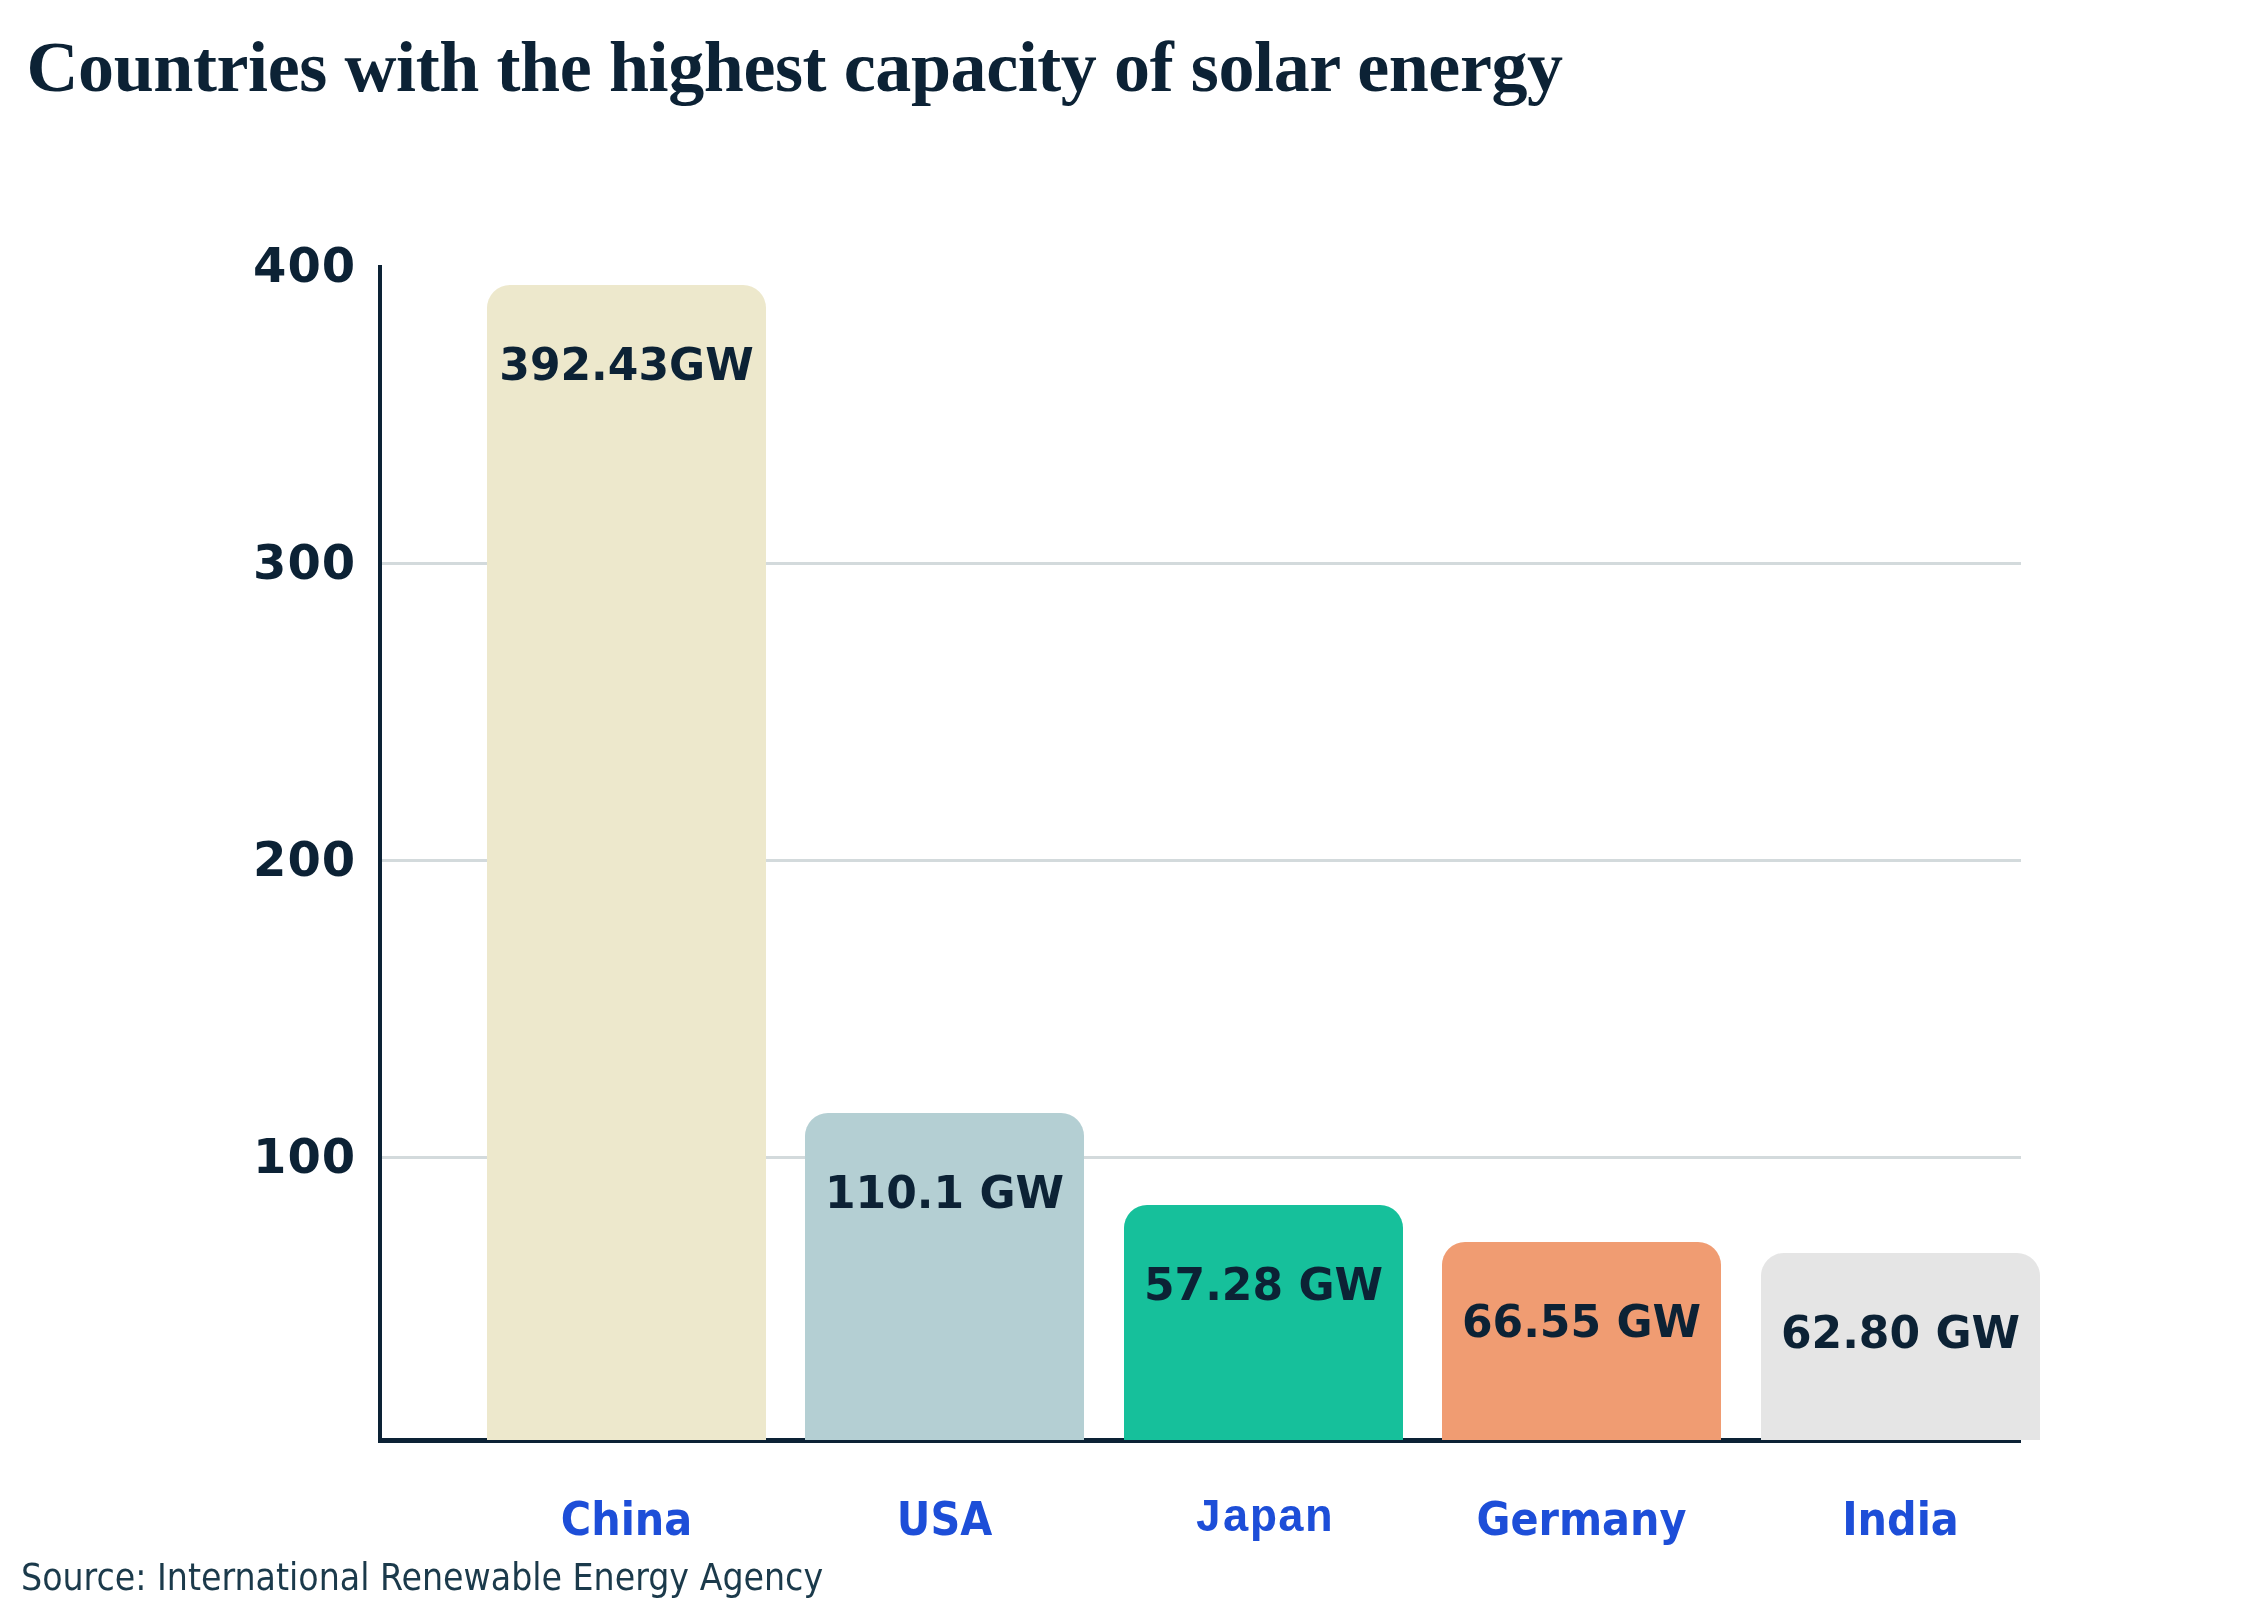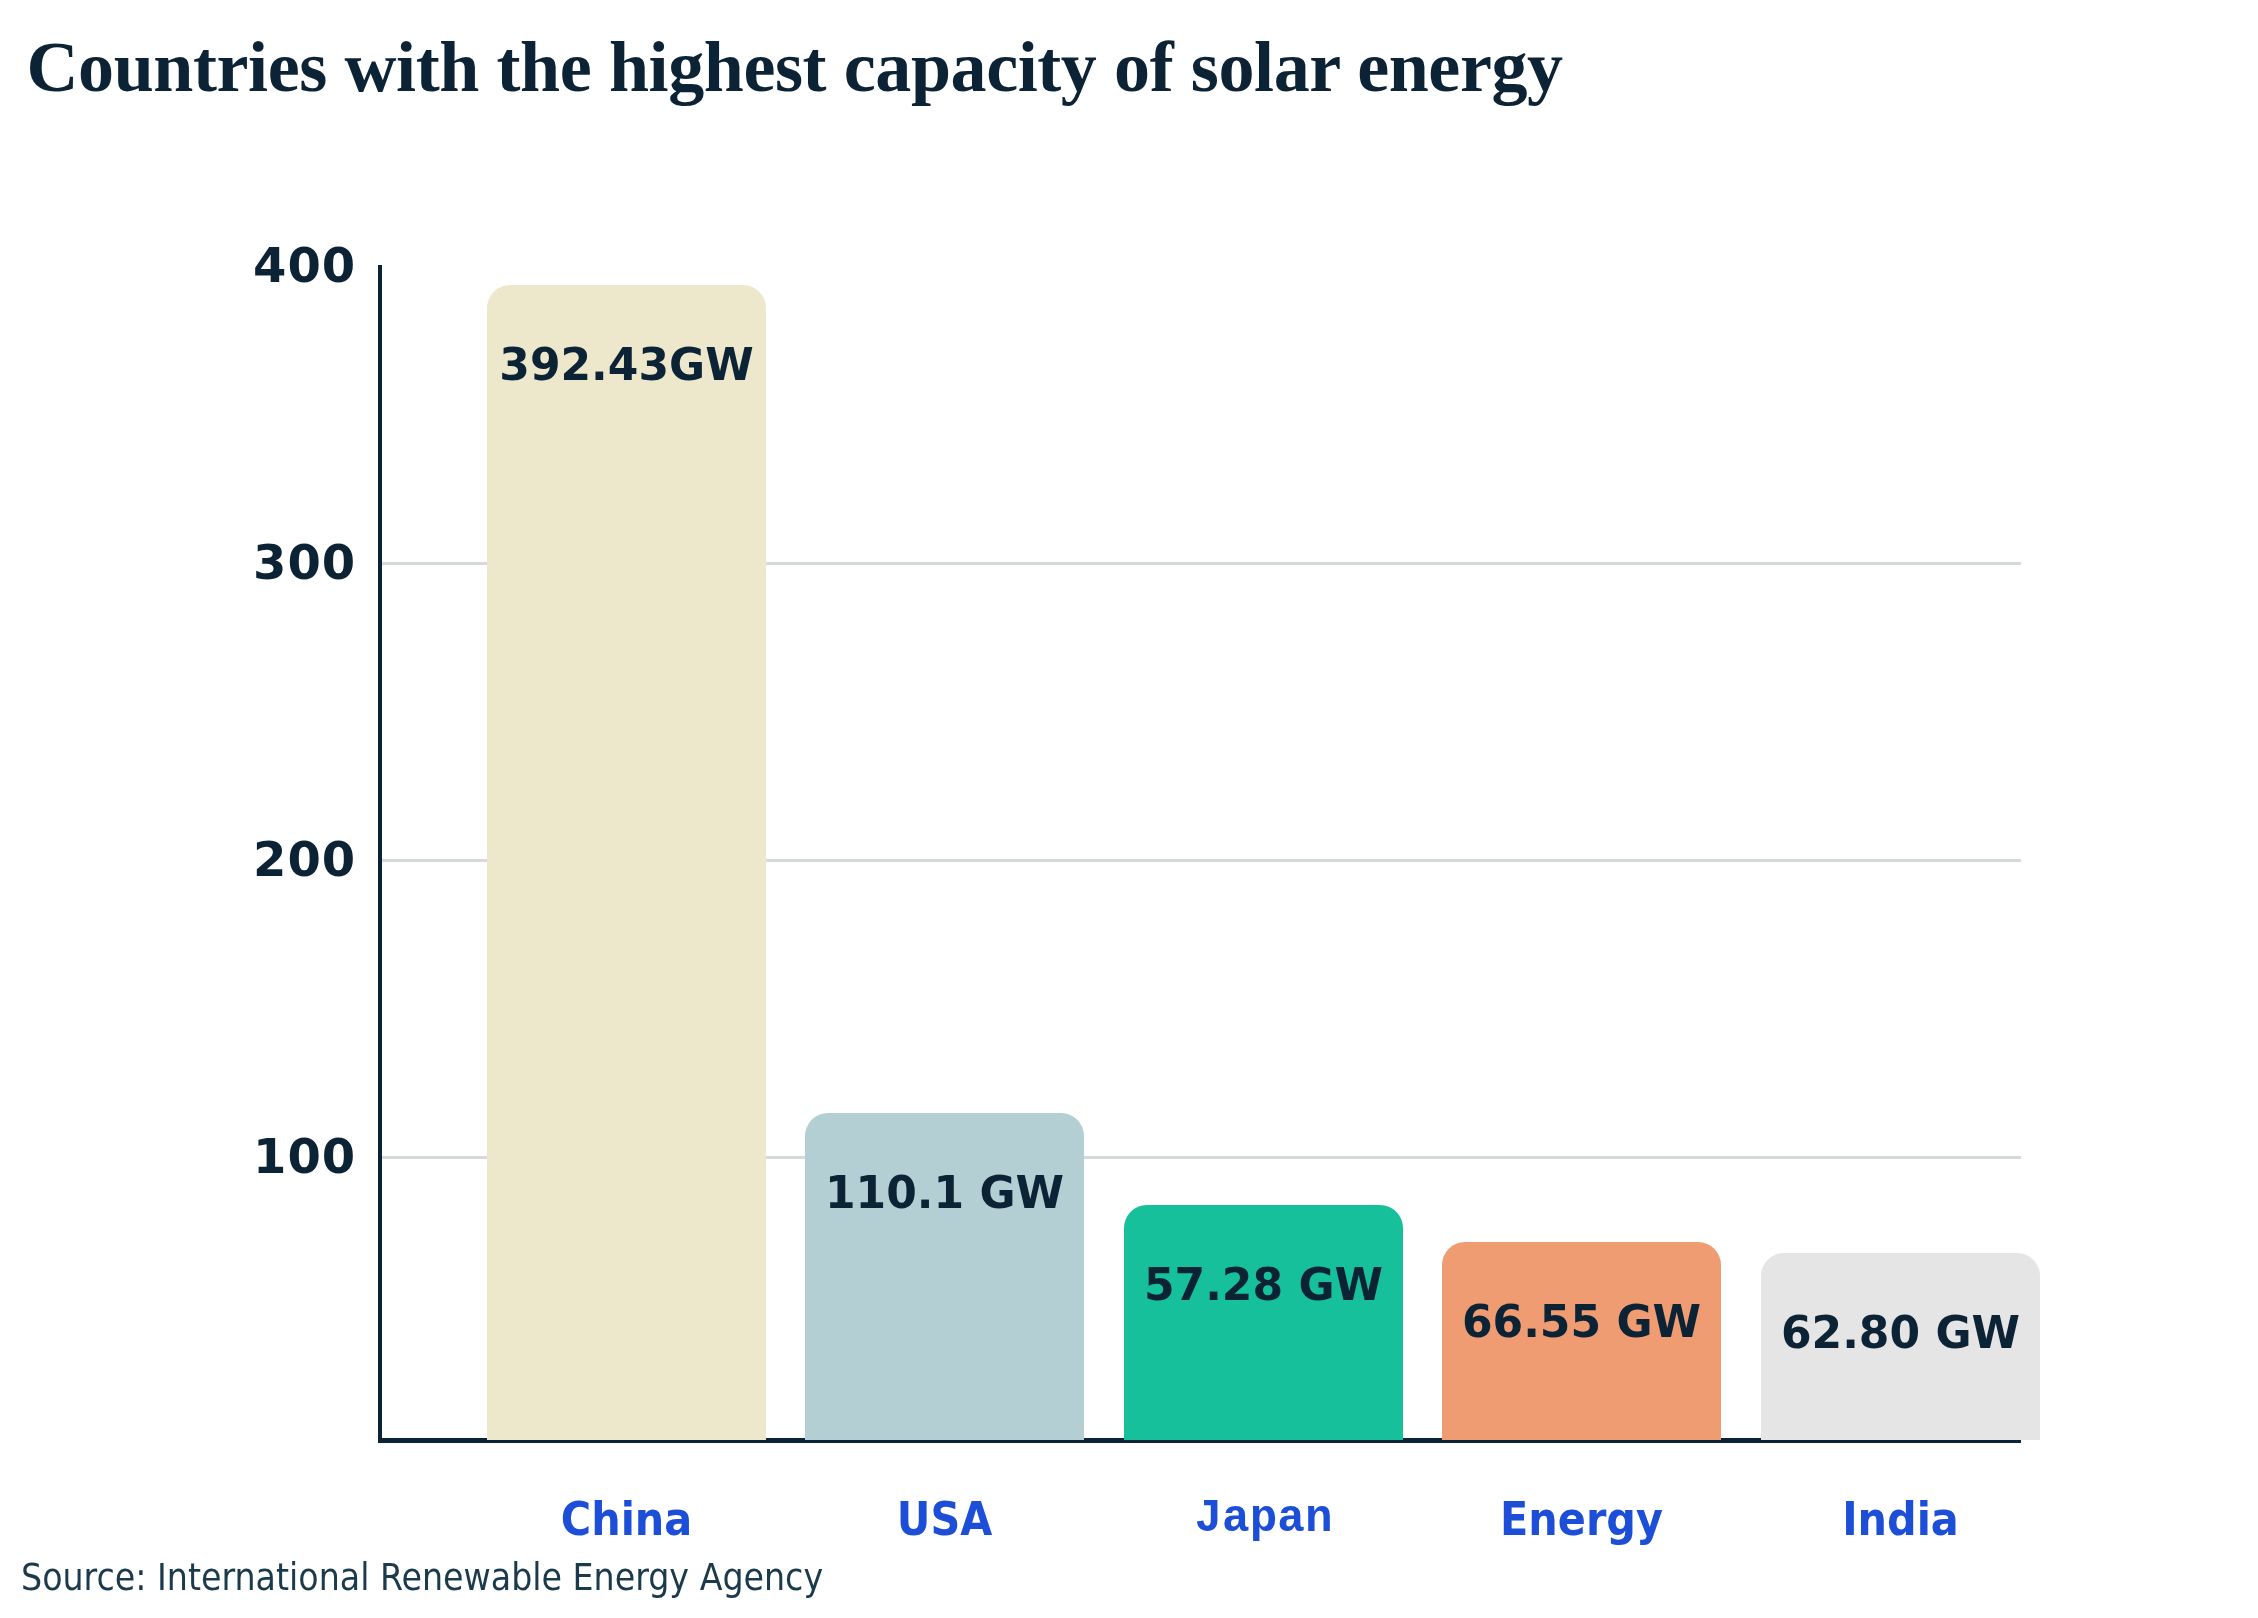--- a/index.html
+++ b/index.html
@@ -165,19 +165,19 @@
     <span class="bar-value" style="top:58px;">66.55 GW</span>
   </div>
 
   <div class="bar" style="left:1761px; height:187px; background:#e5e5e5;">
     <span class="bar-value" style="top:58px;">62.80 GW</span>
   </div>
 
   <div class="cat-label" style="left:487px;">China</div>
   <div class="cat-label" style="left:805px;">USA</div>
   <div class="cat-label" style="left:1124px;font-family:Liberation Mono, monospace;">Japan</div>
-  <div class="cat-label" style="left:1442px;">Energy</div>
+  <div class="cat-label" style="left:1442px;">Germany</div>
   <div class="cat-label" style="left:1761px;">India</div>
 
 </div>
 
 <div id="source-note">Source: International Renewable Energy Agency</div>
 
 
 </body></html>

